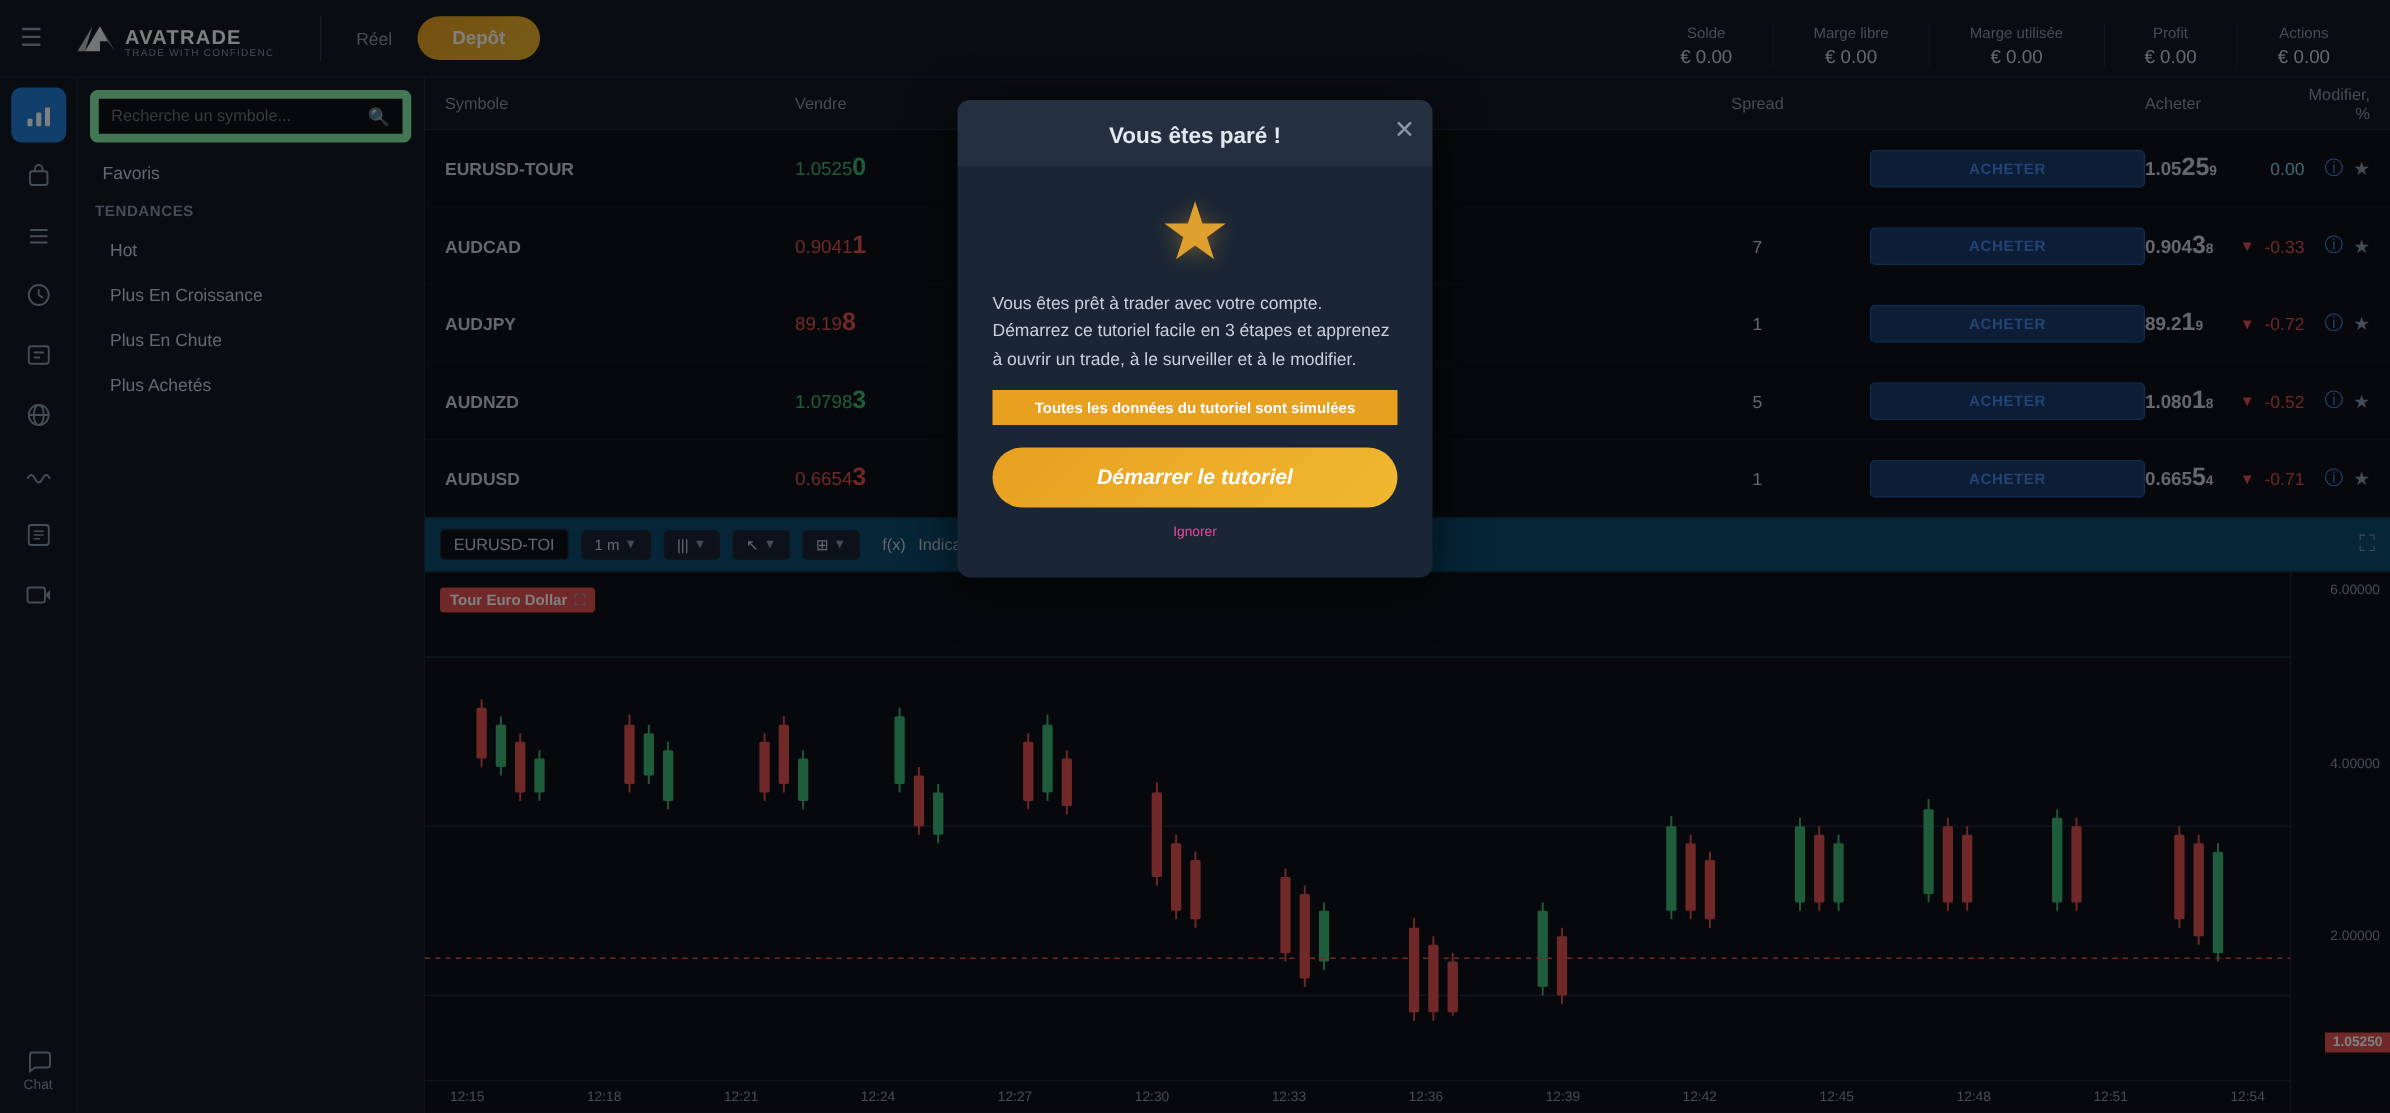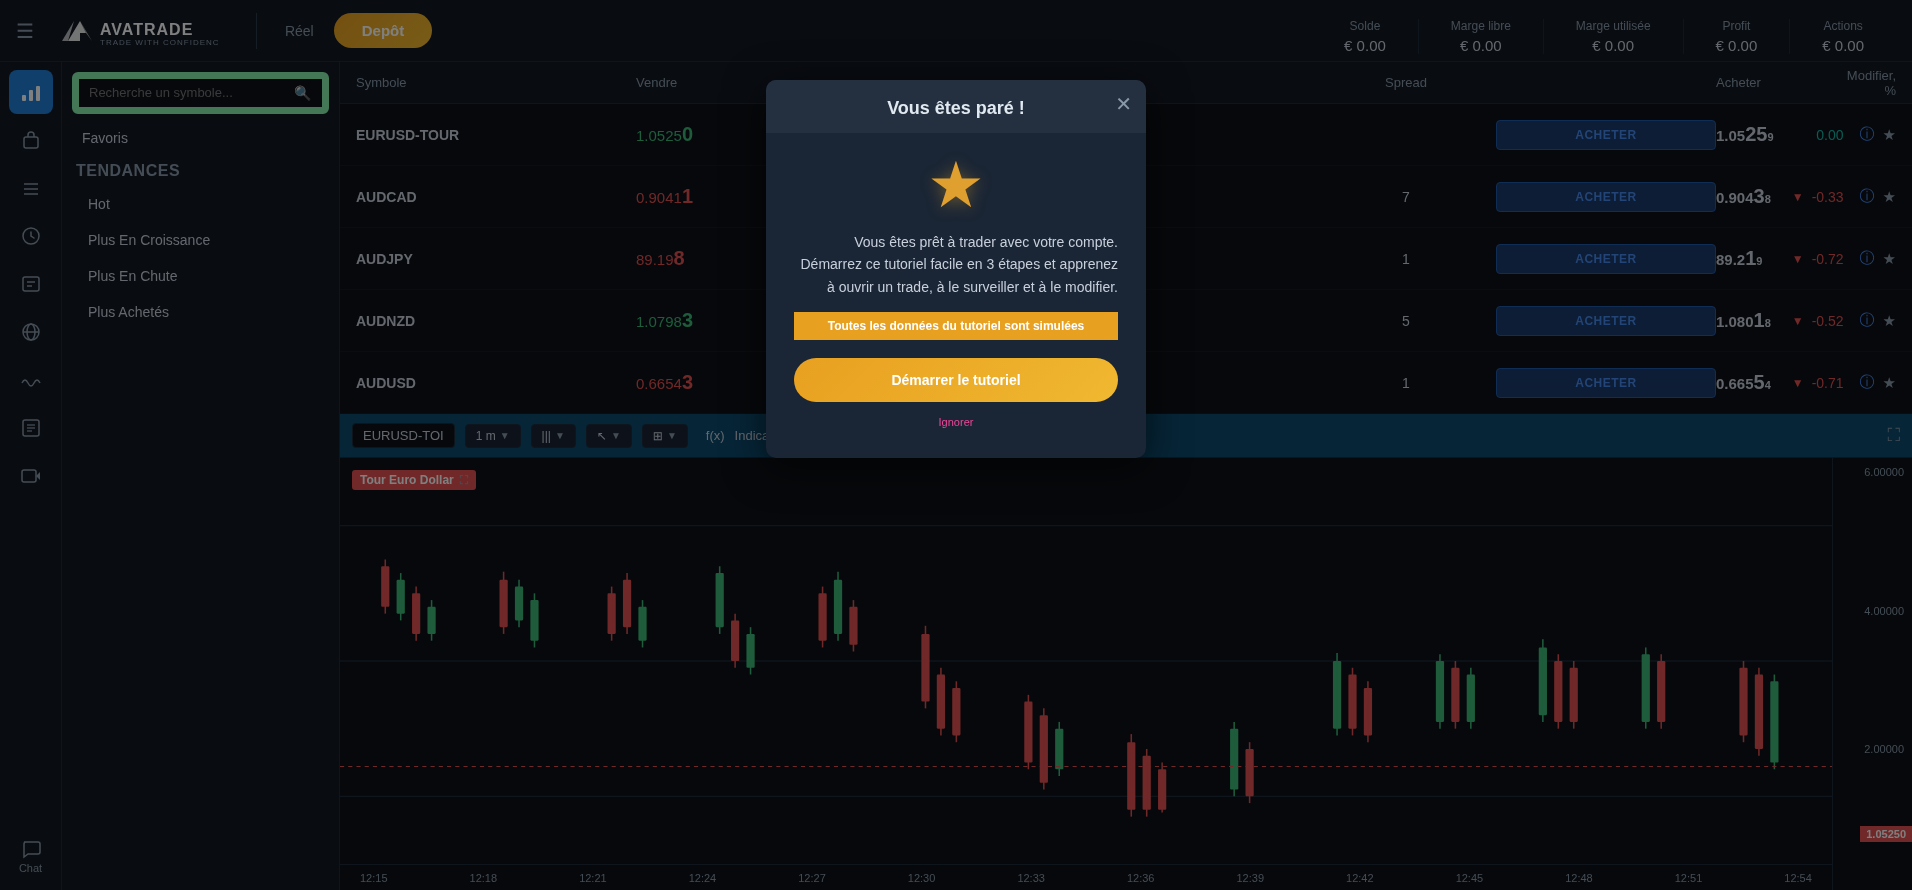--- a/index.html
+++ b/index.html
@@ -152,21 +152,21 @@
     .search-box input {
       background: none;
       border: none;
       outline: none;
       color: #8899aa;
       font-size: 13px;
       flex: 1;
     }
     .search-icon { color: #8899aa; font-size: 14px; }
     .symbol-section-label {
-      font-size: 16px;
+      font-size: 12px;
       color: #8899aa;
       padding: 6px 14px;
       font-weight: 600;
       text-transform: uppercase;
       letter-spacing: 0.5px;
     }
     .symbol-item {
       display: flex;
       align-items: center;
       padding: 9px 14px;
@@ -419,44 +419,45 @@
     }
     .star-big {
       font-size: 64px;
       color: #e0a030;
       line-height: 1;
       filter: drop-shadow(0 2px 8px rgba(220,160,40,0.4));
     }
     .modal-text {
       color: #c8d0dc;
       font-size: 14px;
-      text-align: right;
+      text-align: left;
       line-height: 1.6;
     }
     .tutorial-notice {
       background: #e8a020;
       color: #fff;
       font-size: 12px;
       font-weight: 600;
       padding: 7px 16px;
       border-radius: 0;
       text-align: center;
       width: 100%;
     }
     .btn-start-tutorial {
       background: linear-gradient(135deg, #e8a020, #f0b830);
       color: #fff;
       font-weight: 700;
-      font-size: 14px;
+      font-size: 17px;
       border: none;
       border-radius: 28px;
       padding: 14px 44px;
       cursor: pointer;
       width: 100%;
       margin-top: 4px;
+      font-style: italic;
     }
     .btn-ignore {
       background: none;
       border: none;
       color: #ec4899;
       font-size: 11px;
       cursor: pointer;
       text-decoration: none;
       font-weight: 500;
       margin-bottom: 10px;
@@ -619,21 +620,21 @@
       <span class="price-green" style="font-size:16px;">
         <span style="font-size:15px;">1.0525</span><span style="font-size:20px;font-weight:700;">0</span>
       </span>
       <span></span>
       <span class="spread-val"></span>
       <button class="btn-acheter">ACHETER</button>
       <span class="buy-price">
         <span class="price-main">1.05</span><span class="price-big">25</span><span class="price-sup">9</span>
       </span>
       <div class="row-icons">
-        <span style="color:#14b8a6; margin-right:8px;margin-left:23px;">0.00</span>
+        <span style="color:#7dd3fc; margin-right:8px;margin-left:23px;">0.00</span>
         <span class="info-icon">ⓘ</span>
         <span class="star-icon">★</span>
       </div>
     </div>
 
     <div class="table-row">
       <span class="symbol-name">AUDCAD</span>
       <span class="price-red" style="font-size:16px;">
         <span style="font-size:15px;">0.9041</span><span style="font-size:20px;font-weight:700;">1</span>
       </span>

